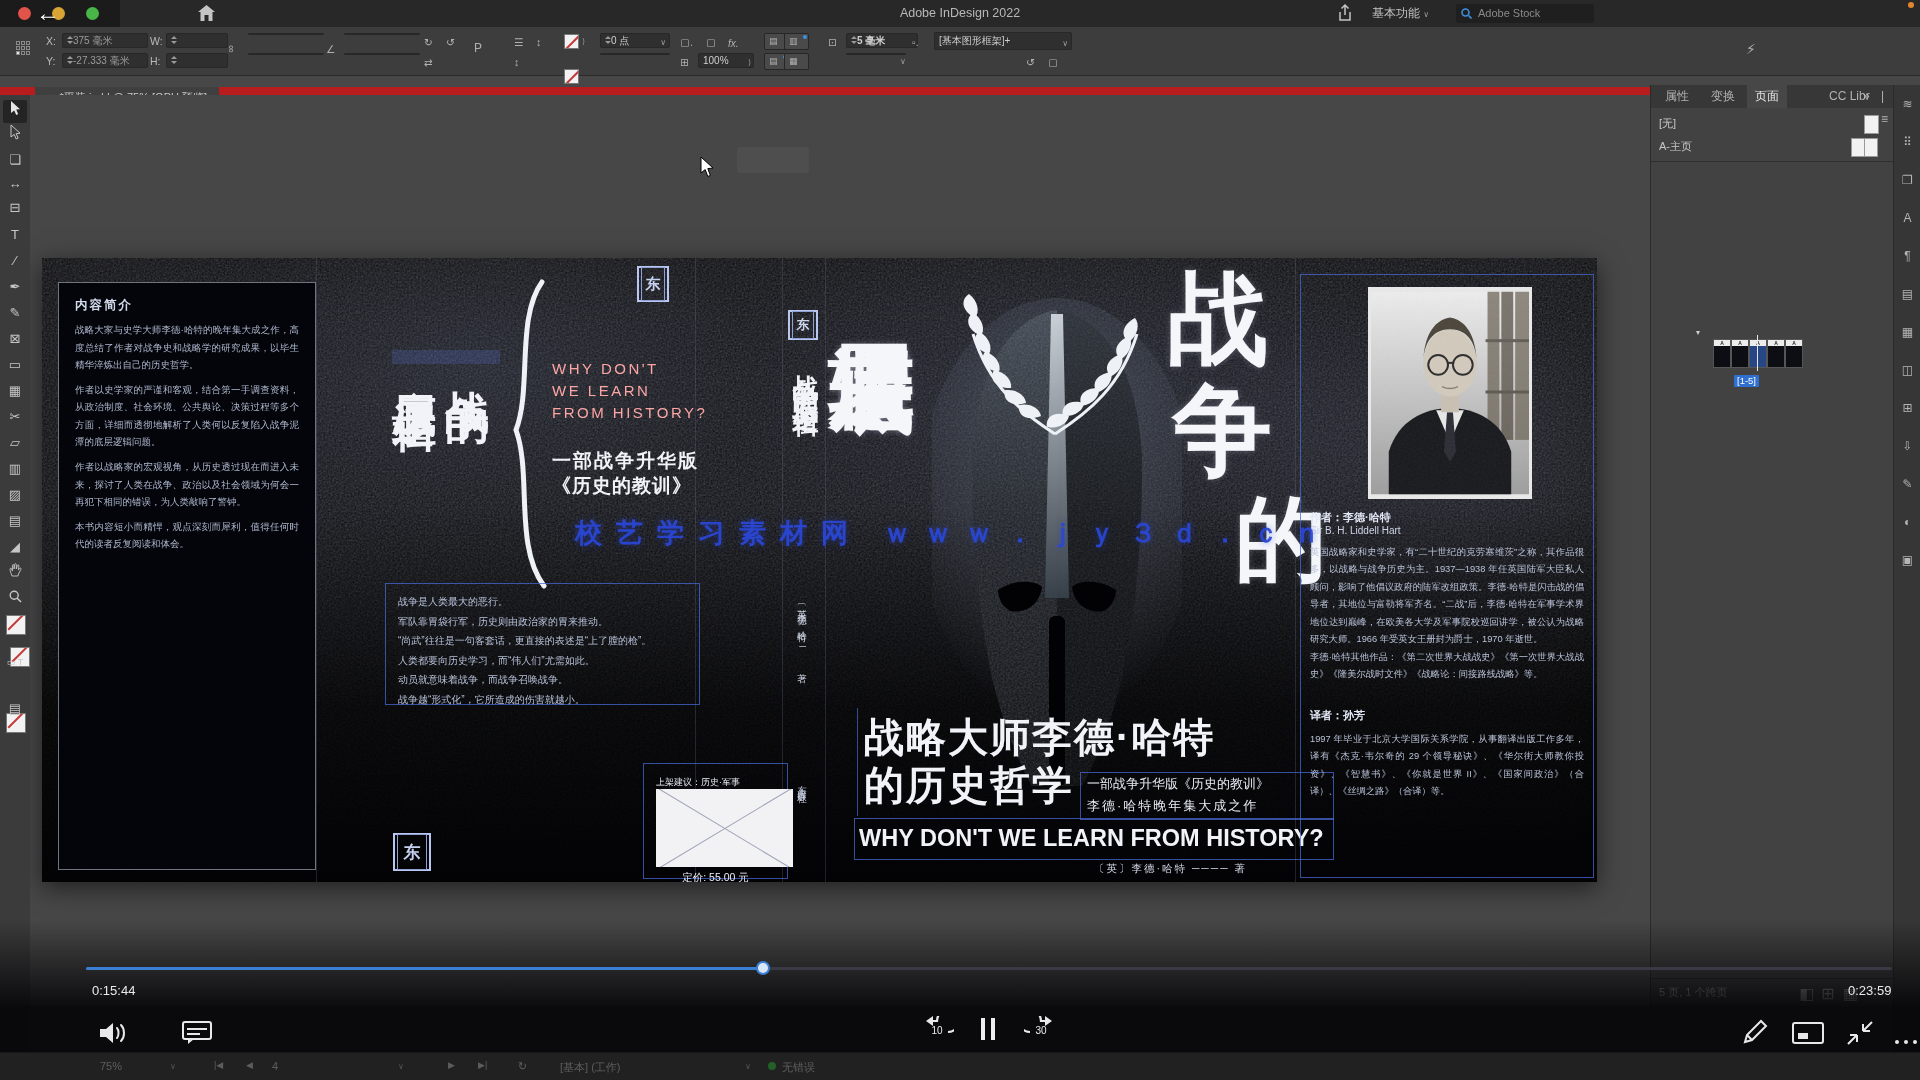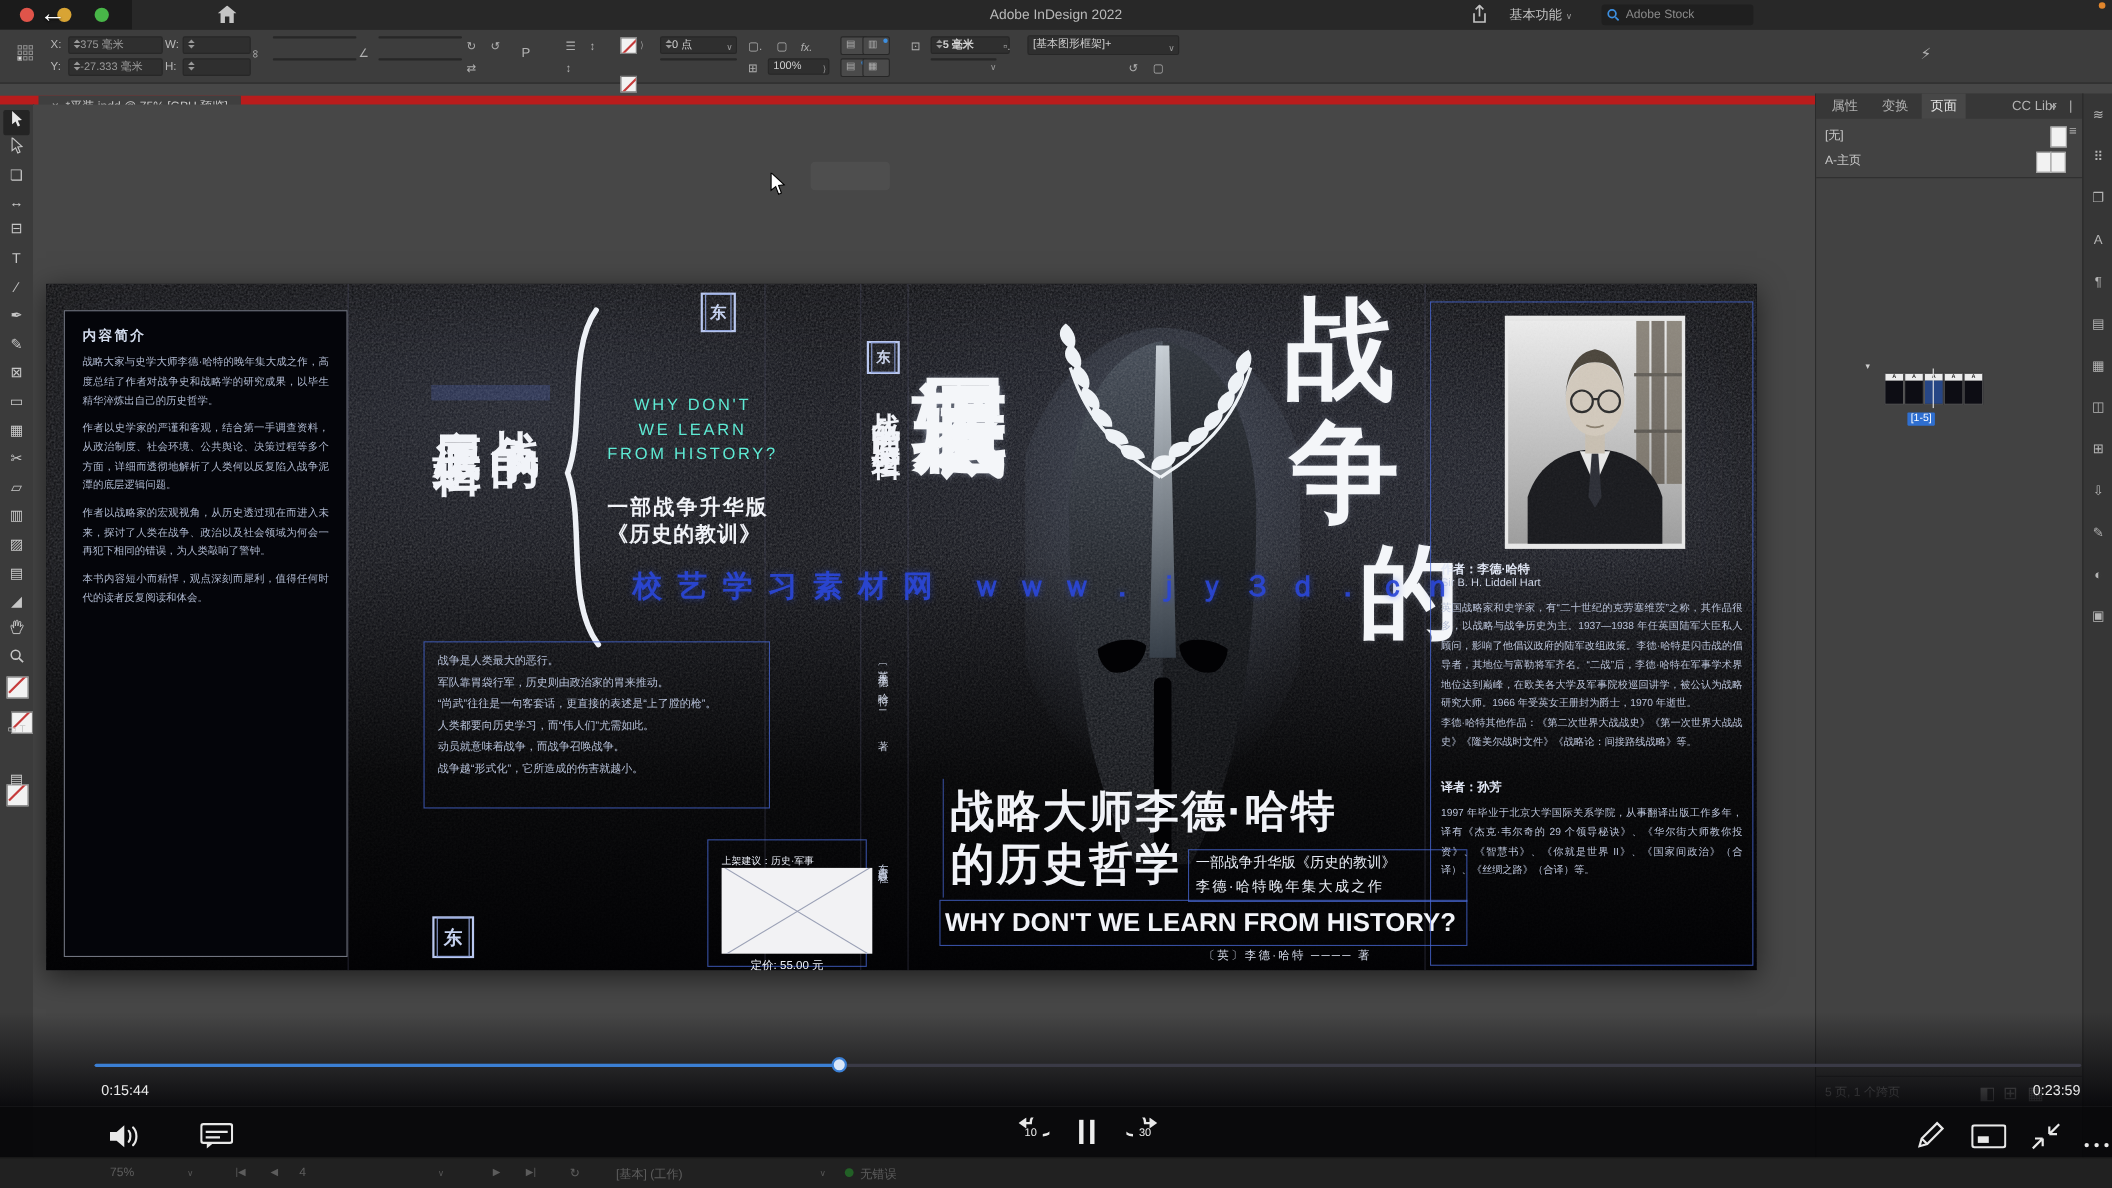--- a/index.html
+++ b/index.html
@@ -270,32 +270,32 @@
         <div class="flap-p">作者以战略家的宏观视角，从历史透过现在而进入未来，探讨了人类在战争、政治以及社会领域为何会一再犯下相同的错误，为人类敲响了警钟。</div>
         <div class="flap-p">本书内容短小而精悍，观点深刻而犀利，值得任何时代的读者反复阅读和体会。</div>
       </div>
 
       <div class="abs" style="left:350px;top:92px;width:108px;height:14px;background:rgba(90,120,220,.22);"></div>
       <div class="abs vtext coverwhite" style="left:346px;top:97px;height:232px;font-size:44px;font-weight:900;line-height:1.2;letter-spacing:6px;">战争的
 底层逻辑</div>
       <svg class="abs" style="left:456px;top:20px;" width="52" height="312" viewBox="0 0 52 312">
         <path d="M44,4 C18,40 34,110 18,152 C34,196 16,268 46,308" fill="none" stroke="#eef1f6" stroke-width="5" stroke-linecap="round"></path>
       </svg>
-      <div class="abs" style="left:510px;top:100px;font-size:15px;letter-spacing:2.5px;line-height:22px;color:#5eead4;text-align:center;">
+      <div class="abs" style="left:510px;top:100px;font-size:15px;letter-spacing:2.5px;line-height:22px;color:#fca5a5;">
         <div>WHY DON'T</div>
         <div>WE LEARN</div>
         <div>FROM HISTORY?</div>
       </div>
       <div class="abs coverwhite" style="left:510px;top:190px;font-size:19px;font-weight:bold;letter-spacing:2px;">一部战争升华版</div>
       <div class="abs coverwhite" style="left:510px;top:215px;font-size:19px;font-weight:bold;letter-spacing:1px;">《历史的教训》</div>
       <div class="abs dong-logo" style="left:595px;top:8px;width:32px;height:36px;font-size:15px;">
           <b>东</b>
         </div>
 
-      <div class="abs blue-frame" style="left:343px;top:325px;width:315px;height:152px;padding:8px 12px;box-sizing:border-box;">
+      <div class="abs blue-frame" style="left:343px;top:325px;width:315px;height:122px;padding:8px 12px;box-sizing:border-box;">
         <div class="quote-line">战争是人类最大的恶行。</div>
         <div class="quote-line">军队靠胃袋行军，历史则由政治家的胃来推动。</div>
         <div class="quote-line">“尚武”往往是一句客套话，更直接的表述是“上了膛的枪”。</div>
         <div class="quote-line">人类都要向历史学习，而“伟人们”尤需如此。</div>
         <div class="quote-line">动员就意味着战争，而战争召唤战争。</div>
         <div class="quote-line">战争越“形式化”，它所造成的伤害就越小。</div>
       </div>
 
       <div class="abs dong-logo" style="left:351px;top:575px;width:38px;height:38px;font-size:17px;">
           <b>东</b>

